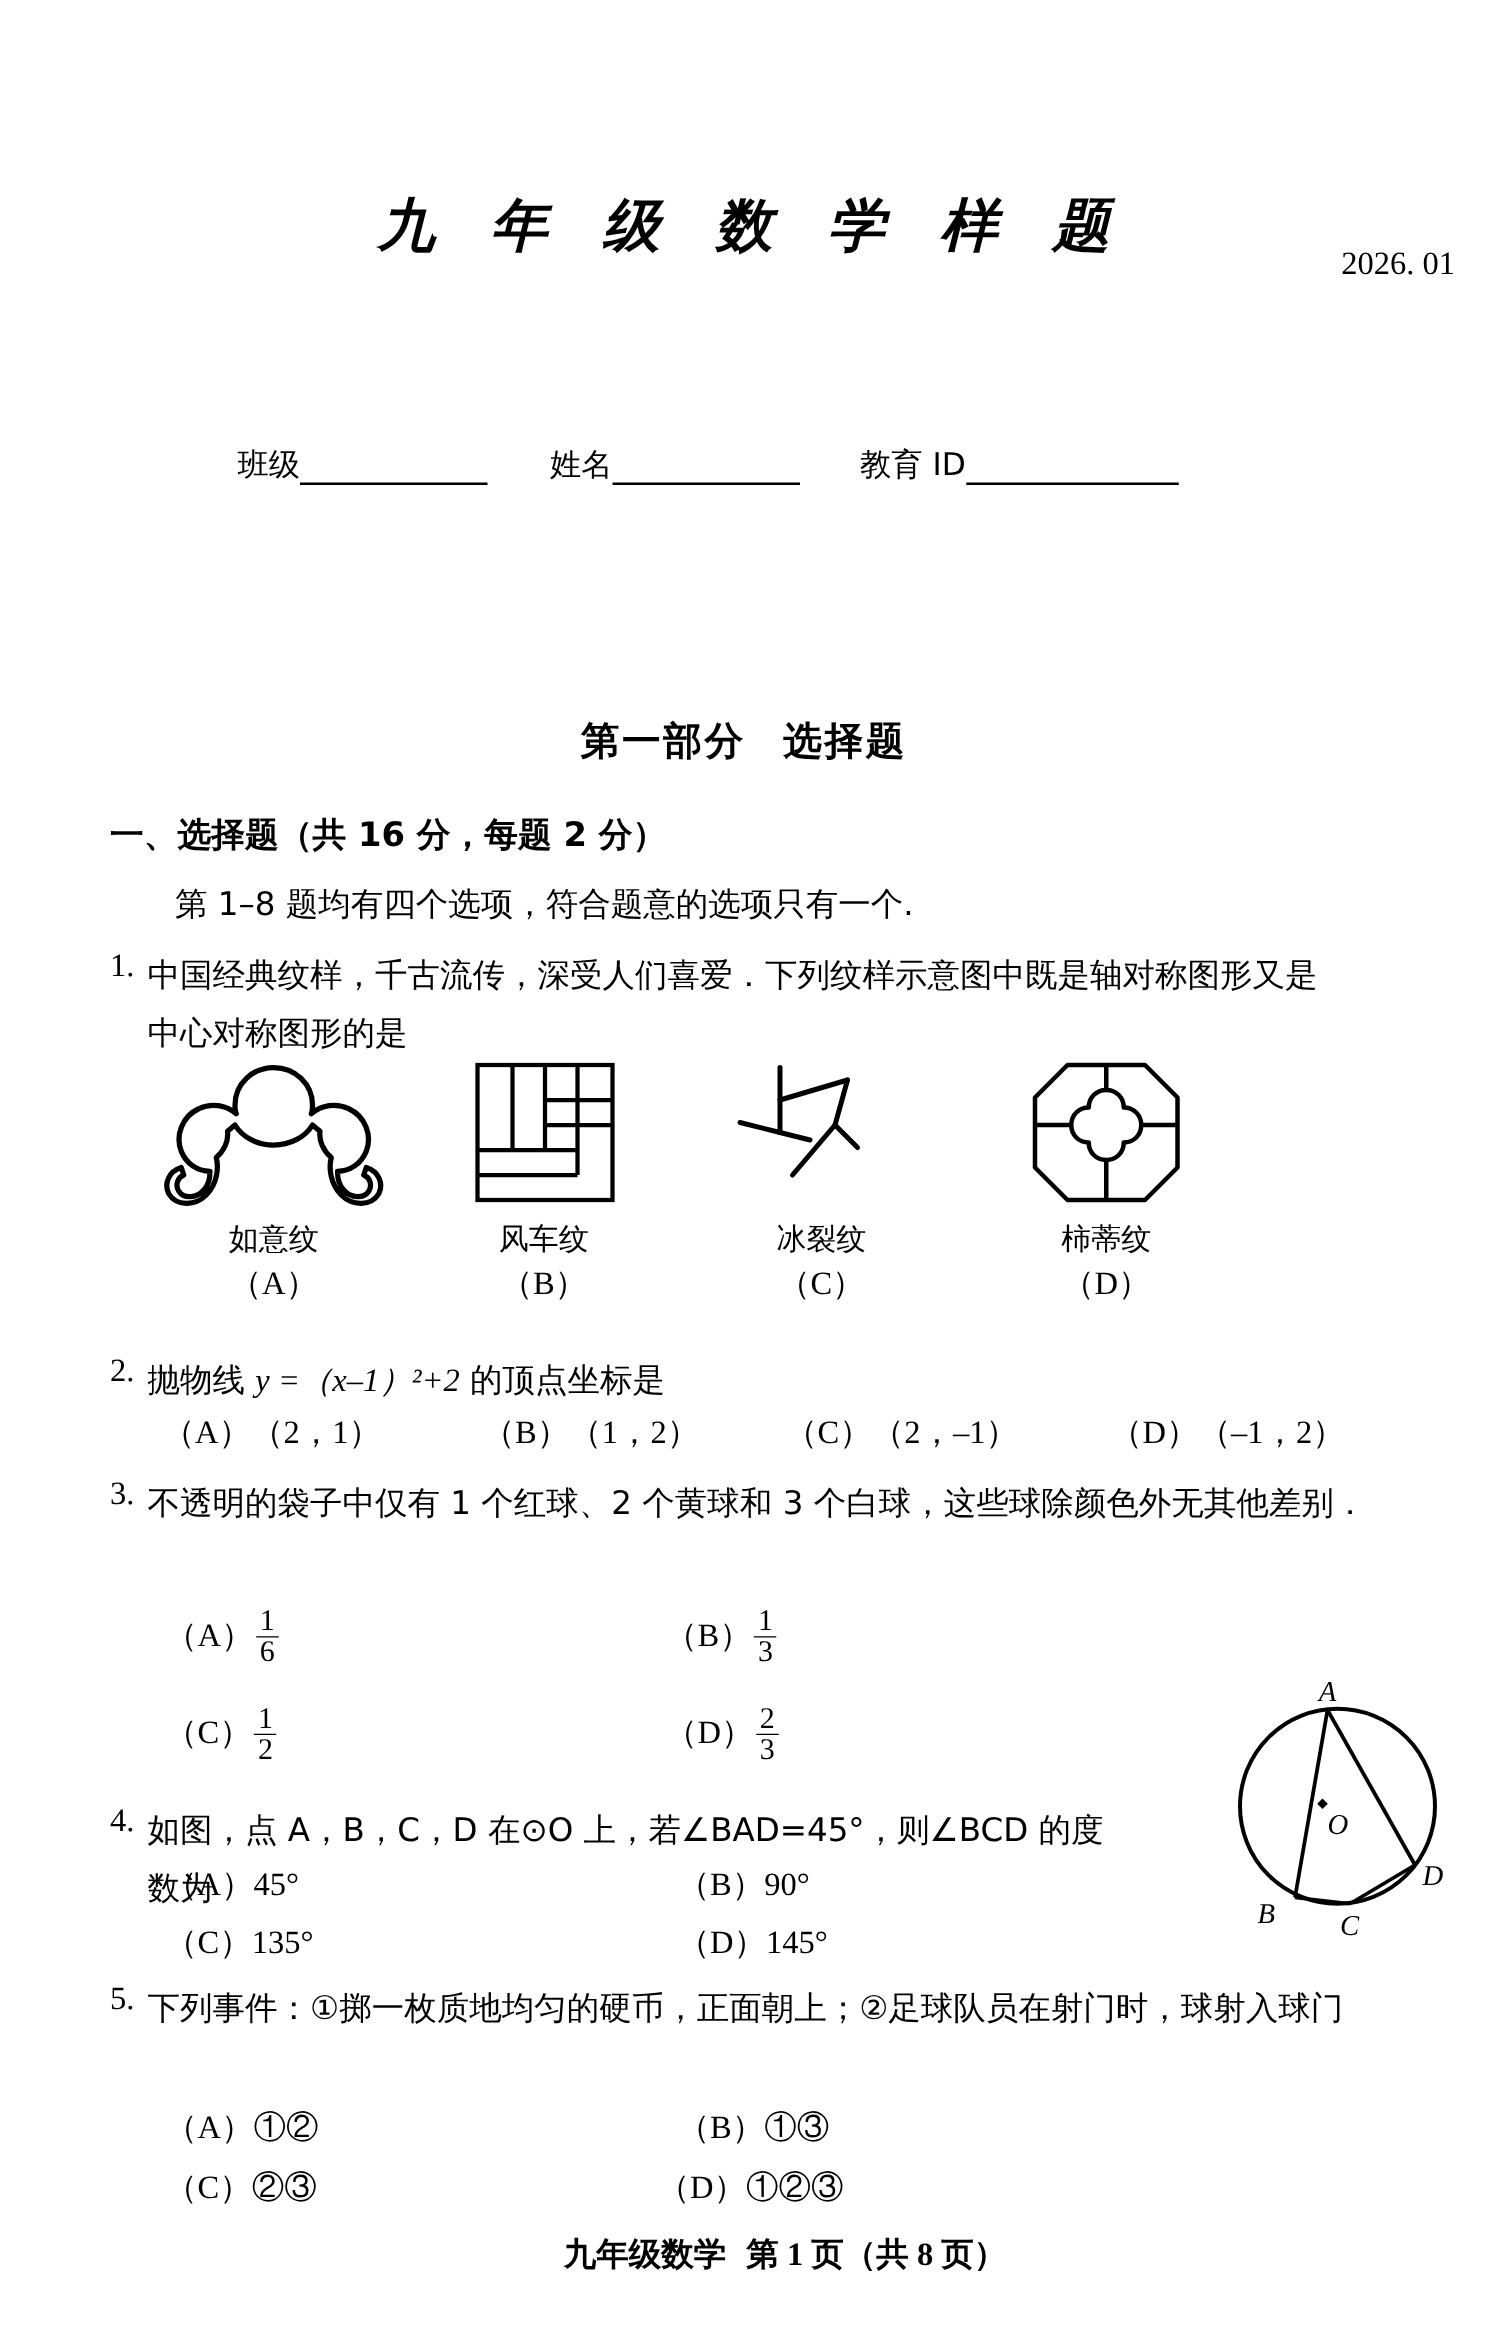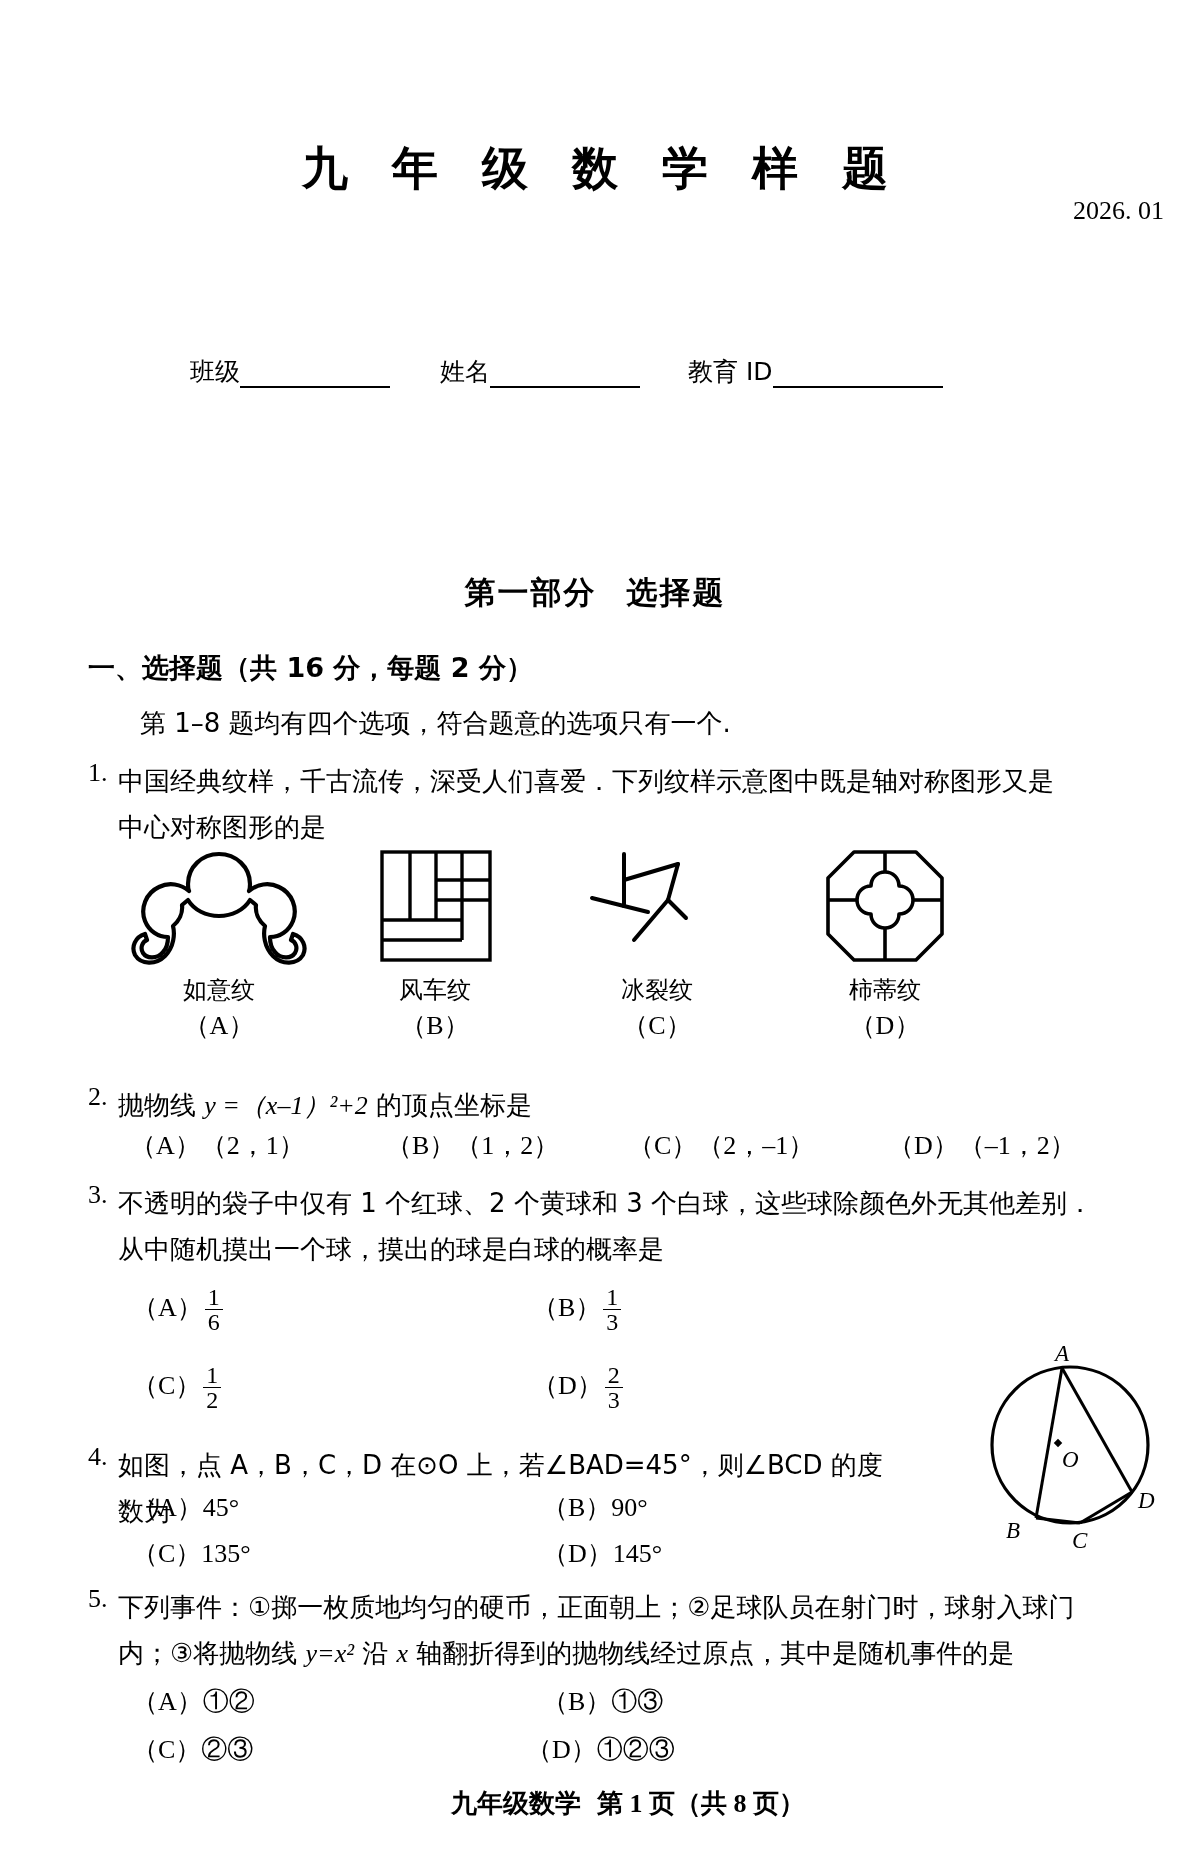--- a/index.html
+++ b/index.html
@@ -6,27 +6,28 @@
   body {
     width:1190px; height:1864px;
     background:#ffffff;
     font-family:"Liberation Serif","DejaVu Serif",serif;
     color:#000;
     position:relative;
     overflow:hidden;
   }
   .page { position:relative; width:1190px; height:1864px; }
   .doc-title {
-    position:absolute; left:0; top:138px; width:1190px;
+    position:absolute; left:0; top:150px; width:1190px;
     text-align:center;
     font-family:"DejaVu Sans","Liberation Sans",sans-serif;
     font-weight:700;
     font-size:46px;
     letter-spacing:14px;
     text-indent:14px;
+    font-style:italic;
   }
   .doc-date {
     position:absolute; right:26px; top:196px;
     font-size:26px;
     font-family:"Liberation Serif",serif;
   }
 
   
   .info-line {
     position:absolute; left:190px; top:355px;
@@ -270,21 +271,20 @@
     <span class="op" style="left:0px;">（A）（2，1）</span>
     <span class="op" style="left:256px;">（B）（1，2）</span>
     <span class="op" style="left:498px;">（C）（2，–1）</span>
     <span class="op" style="left:758px;">（D）（–1，2）</span>
   </div>
 
   <div class="q" id="q3">
     <span class="num">3.</span>
     <div class="body">
       <div>不透明的袋子中仅有 1 个红球、2 个黄球和 3 个白球，这些球除颜色外无其他差别．</div>
-      <div>从中随机摸出一个球，摸出的球是白球的概率是</div>
     </div>
   </div>
 
   <div class="opt-row" style="left:132px; top:1278px; width:1000px; height:70px;">
     <span class="op" style="left:0px; top:8px;">
       <span>（A）</span><span class="frac"><span class="n">1</span><span class="d">6</span></span>
     </span>
     <span class="op" style="left:400px; top:8px;">
       <span>（B）</span><span class="frac"><span class="n">1</span><span class="d">3</span></span>
     </span>
@@ -328,21 +328,20 @@
       <text x="110" y="218" font-family="Liberation Serif, serif" font-style="italic" font-size="23">C</text>
       <text x="176" y="178" font-family="Liberation Serif, serif" font-style="italic" font-size="23">D</text>
       <text x="100" y="137" font-family="Liberation Serif, serif" font-style="italic" font-size="23">O</text>
     </svg>
   </div>
 
   <div class="q" id="q5">
     <span class="num">5.</span>
     <div class="body">
       <div>下列事件：①掷一枚质地均匀的硬币，正面朝上；②足球队员在射门时，球射入球门</div>
-      <div><span>内；③将抛物线 </span><span class="ital">y=x²</span><span> 沿 </span><span class="ital">x</span><span> 轴翻折得到的抛物线经过原点，其中是随机事件的是</span></div>
     </div>
   </div>
   <div class="opt-row" style="left:132px; top:1684px; width:1000px; height:40px;">
     <span class="op" style="left:0px;">（A）①②</span>
     <span class="op" style="left:410px;">（B）①③</span>
   </div>
   <div class="opt-row" style="left:132px; top:1732px; width:1000px; height:40px;">
     <span class="op" style="left:0px;">（C）②③</span>
     <span class="op" style="left:394px;">（D）①②③</span>
   </div>

